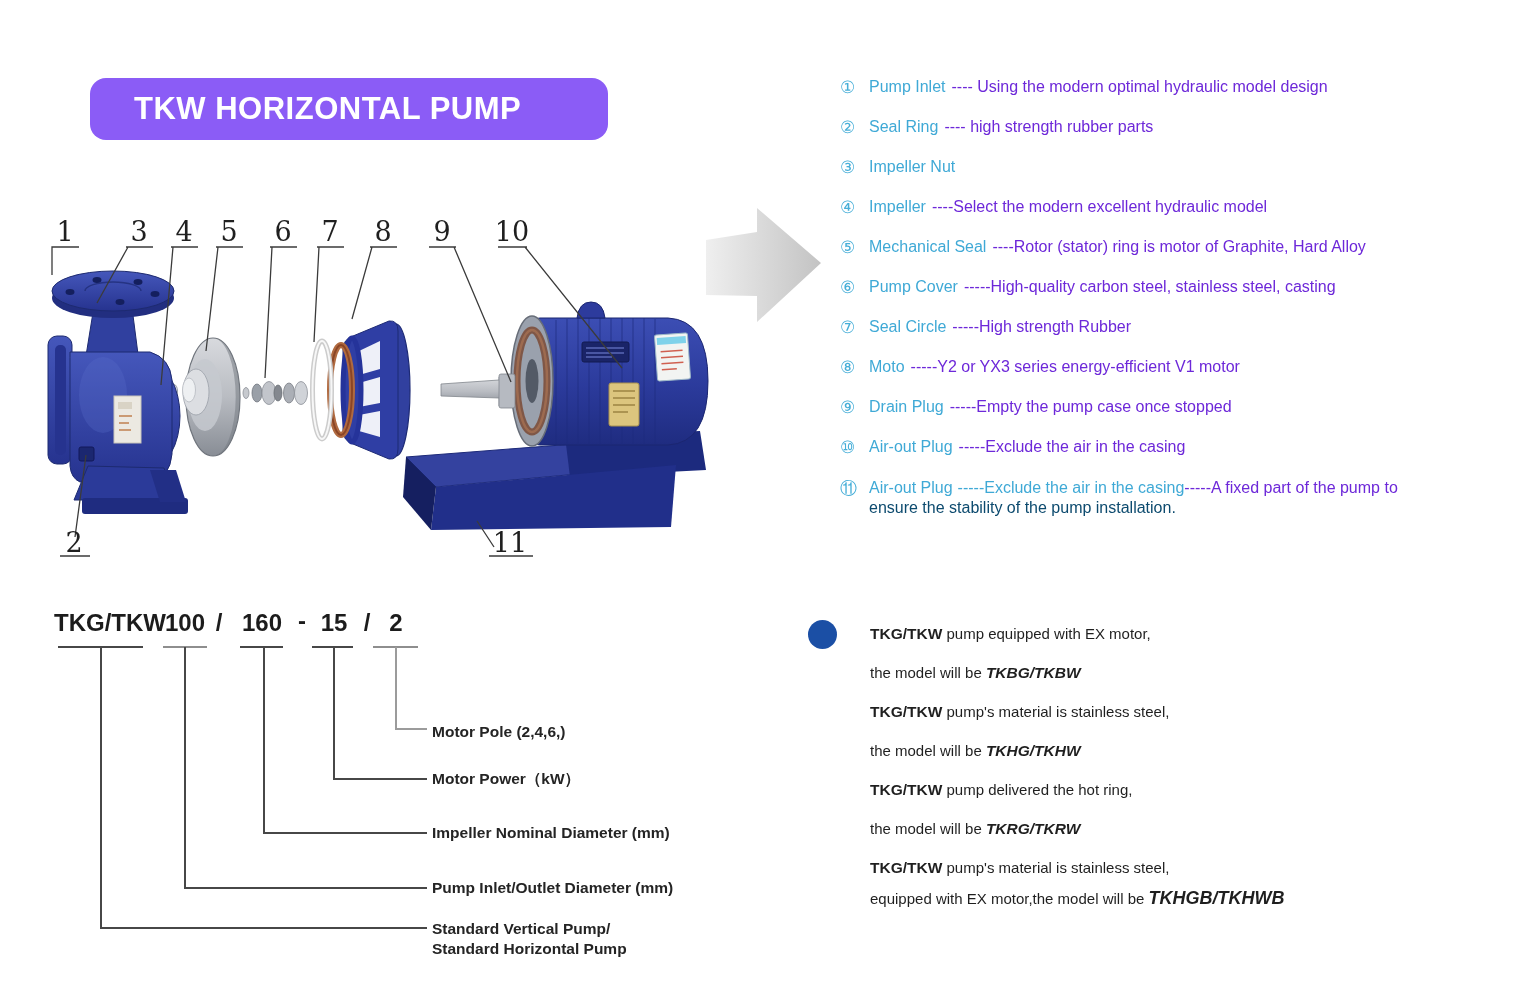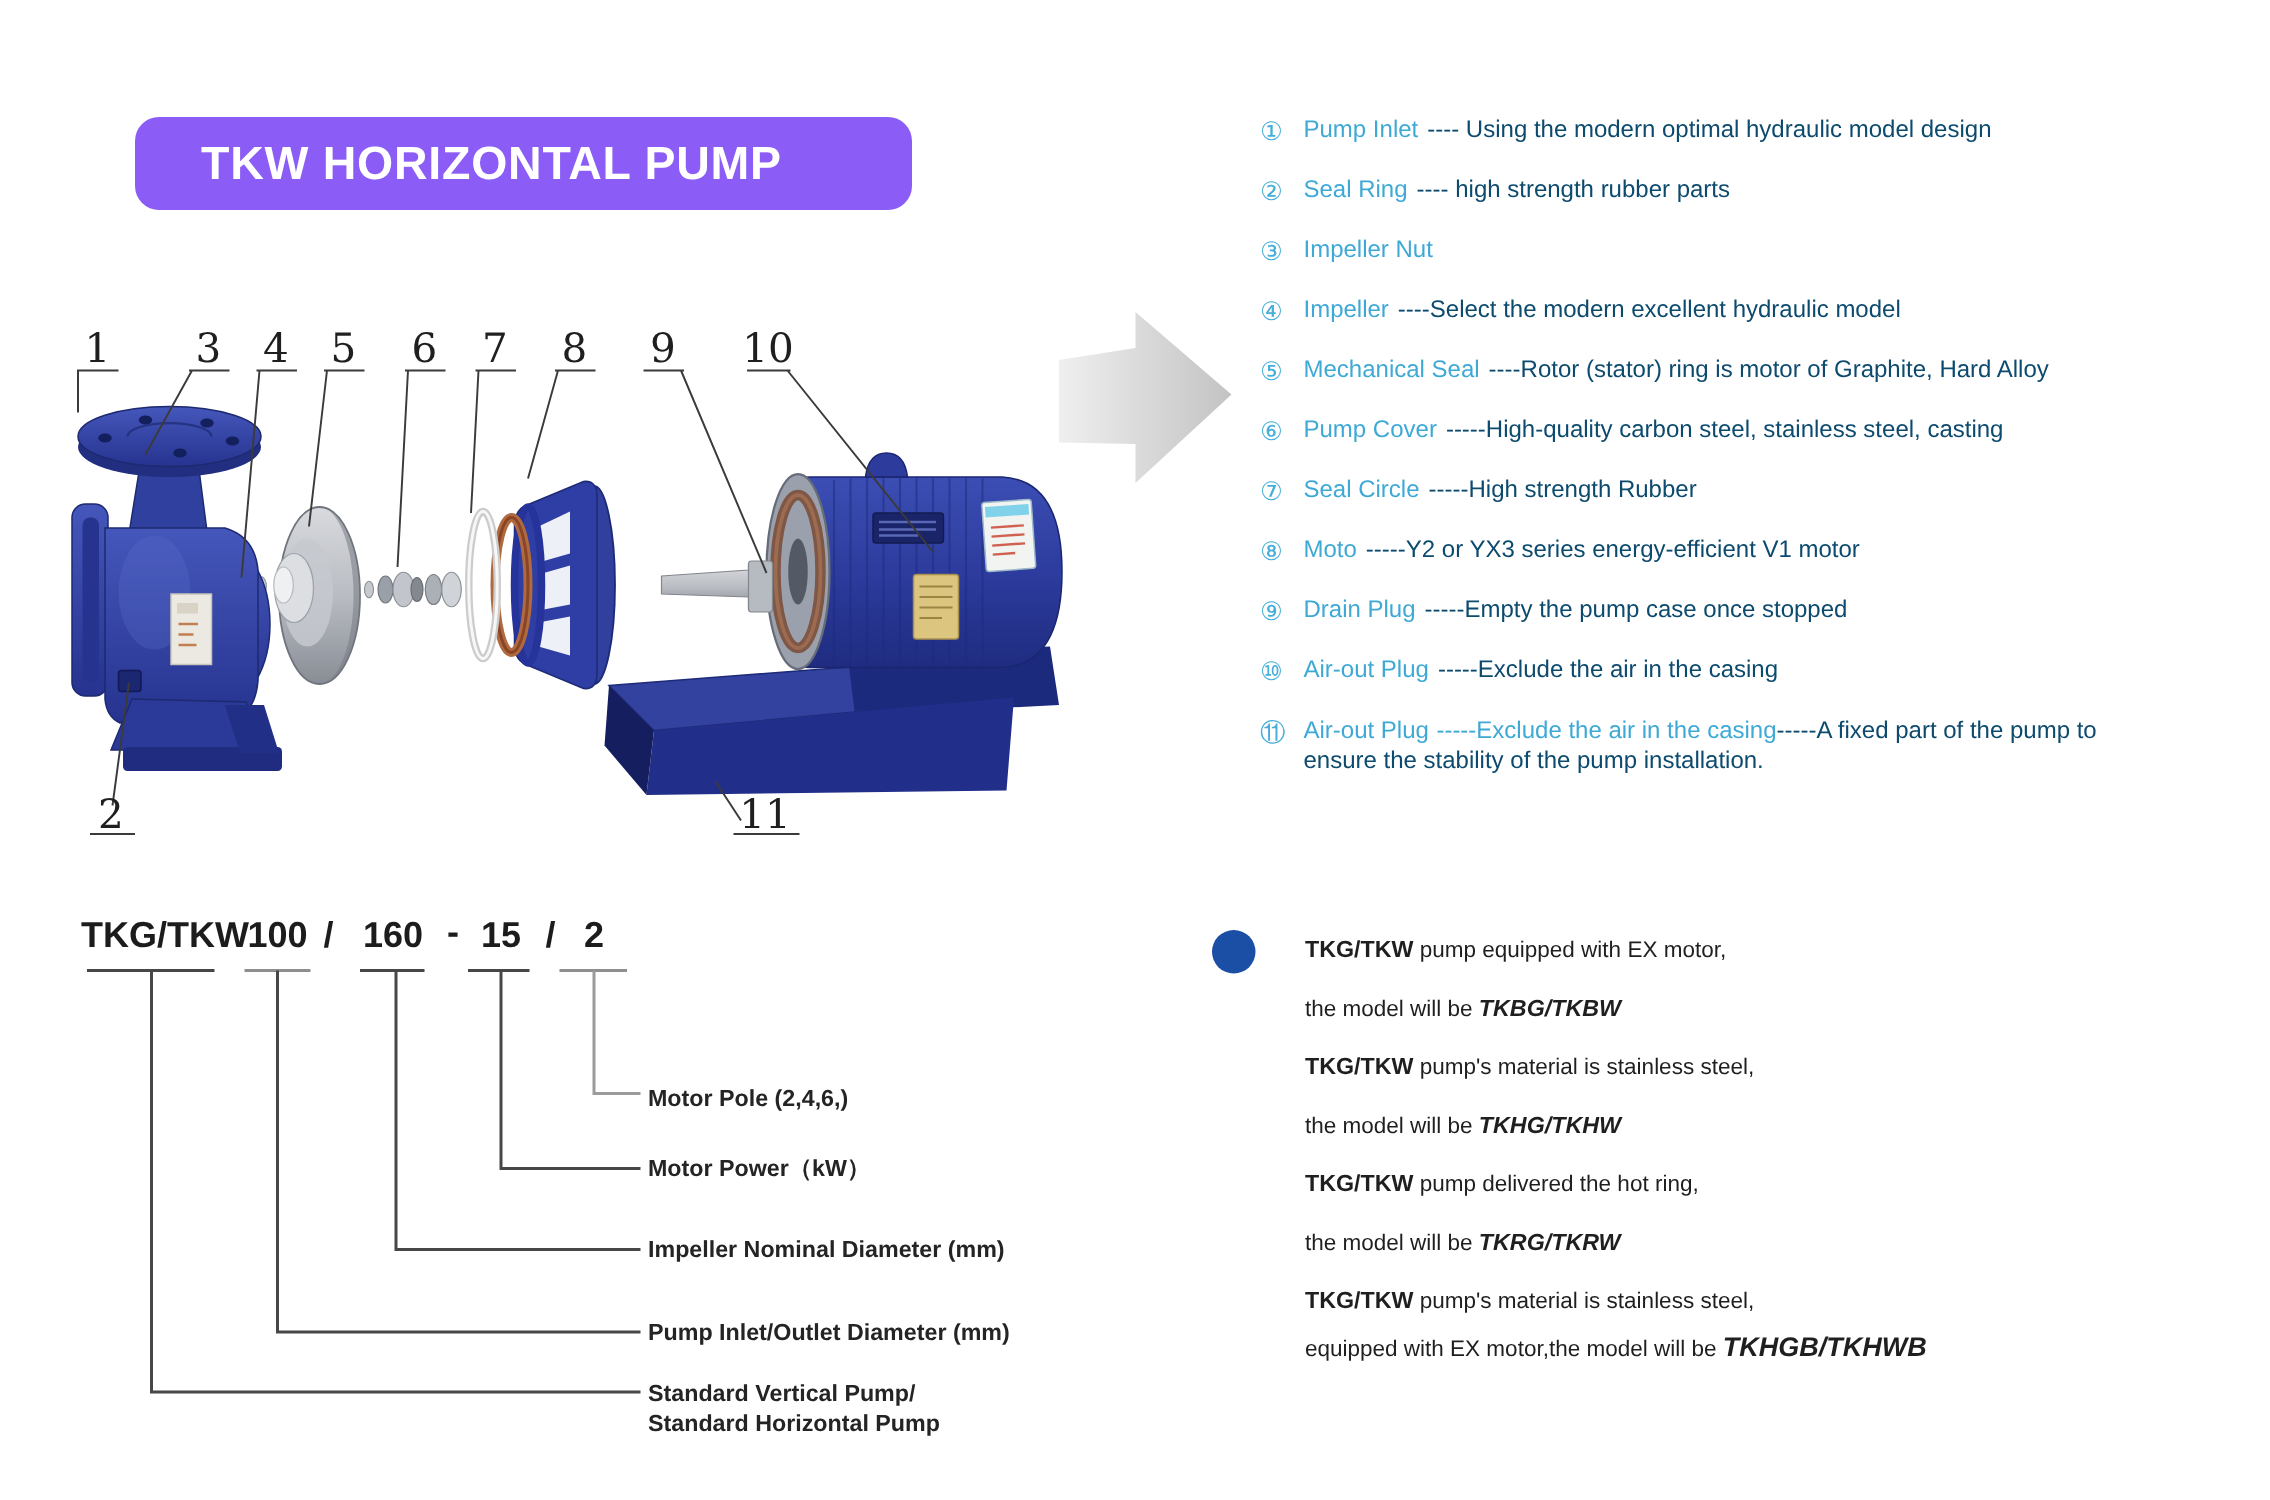--- a/index.html
+++ b/index.html
@@ -16,21 +16,21 @@
   .diagram{position:absolute;left:30px;top:195px;width:810px;height:385px;}
 
   
   .parts-list{position:absolute;left:840px;top:67px;}
   .pl-row{height:40px;display:flex;align-items:center;white-space:nowrap;}
   .pl-row.two{height:auto;display:block;margin-top:11px;}
   .pl-line1{display:flex;align-items:center;white-space:nowrap;height:20px;}
   .pl-num{color:#46aed8;font-size:17px;width:22px;flex:0 0 auto;text-align:left;}
   .pl-term{color:#3fa9d6;font-size:16px;margin-left:7px;}
   .pl-term-extra{color:#3fa9d6;font-size:16px;margin-left:5px;}
-  .pl-desc{color:#0c4a6e;font-size:16px;margin-left:6px;}
+  .pl-desc{color:#6d28d9;font-size:16px;margin-left:6px;}
   .pl-line2{margin-left:29px;color:#0c4a6e;font-size:16px;line-height:20px;white-space:nowrap;}
 
   
   .breakdown{position:absolute;left:40px;top:595px;width:660px;height:390px;}
 
   
   .notes-bullet{position:absolute;left:808px;top:620px;width:29px;height:29px;border-radius:50%;
                 background:#1b4fa5;}
   .notes{position:absolute;left:870px;top:626px;}
   .note-line{line-height:16px;margin-bottom:23px;white-space:nowrap;font-size:15px;color:#1f1f1f;}

